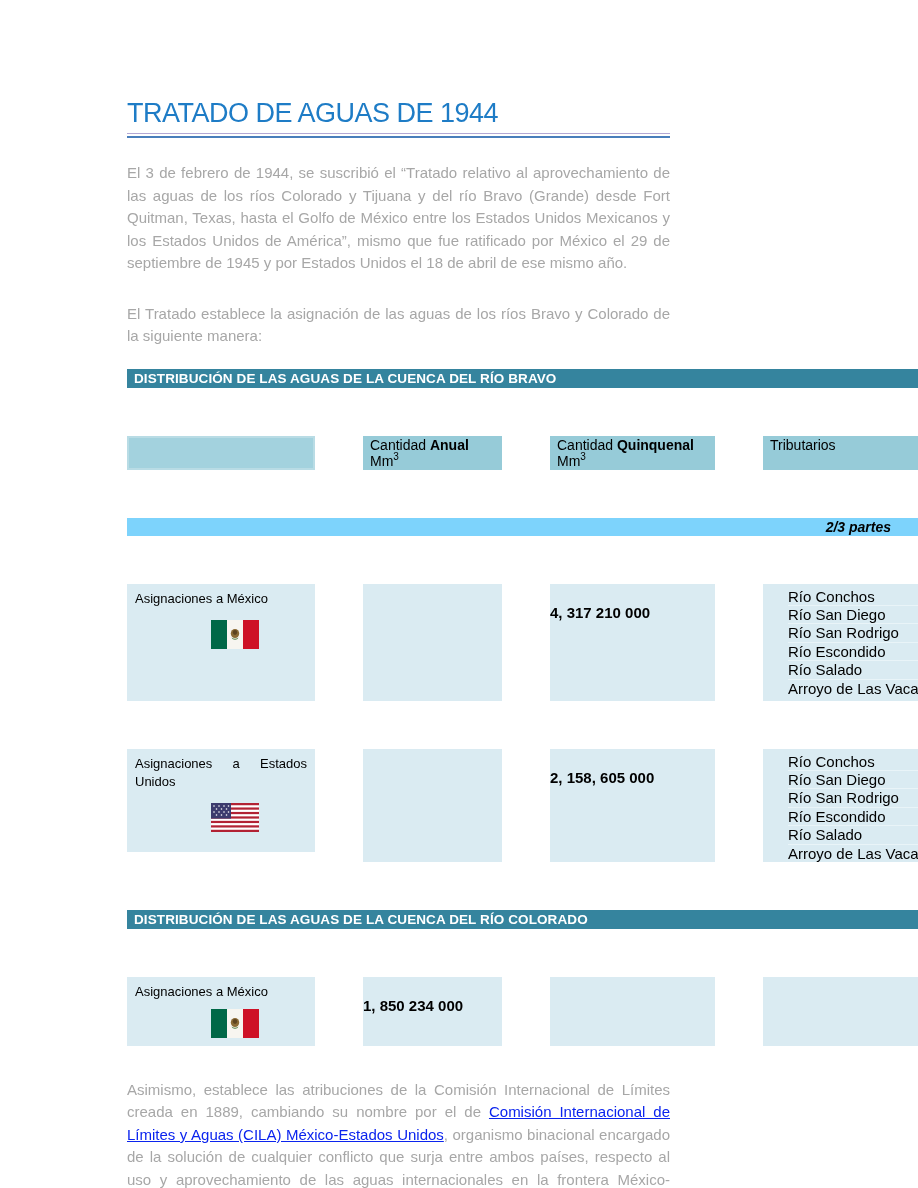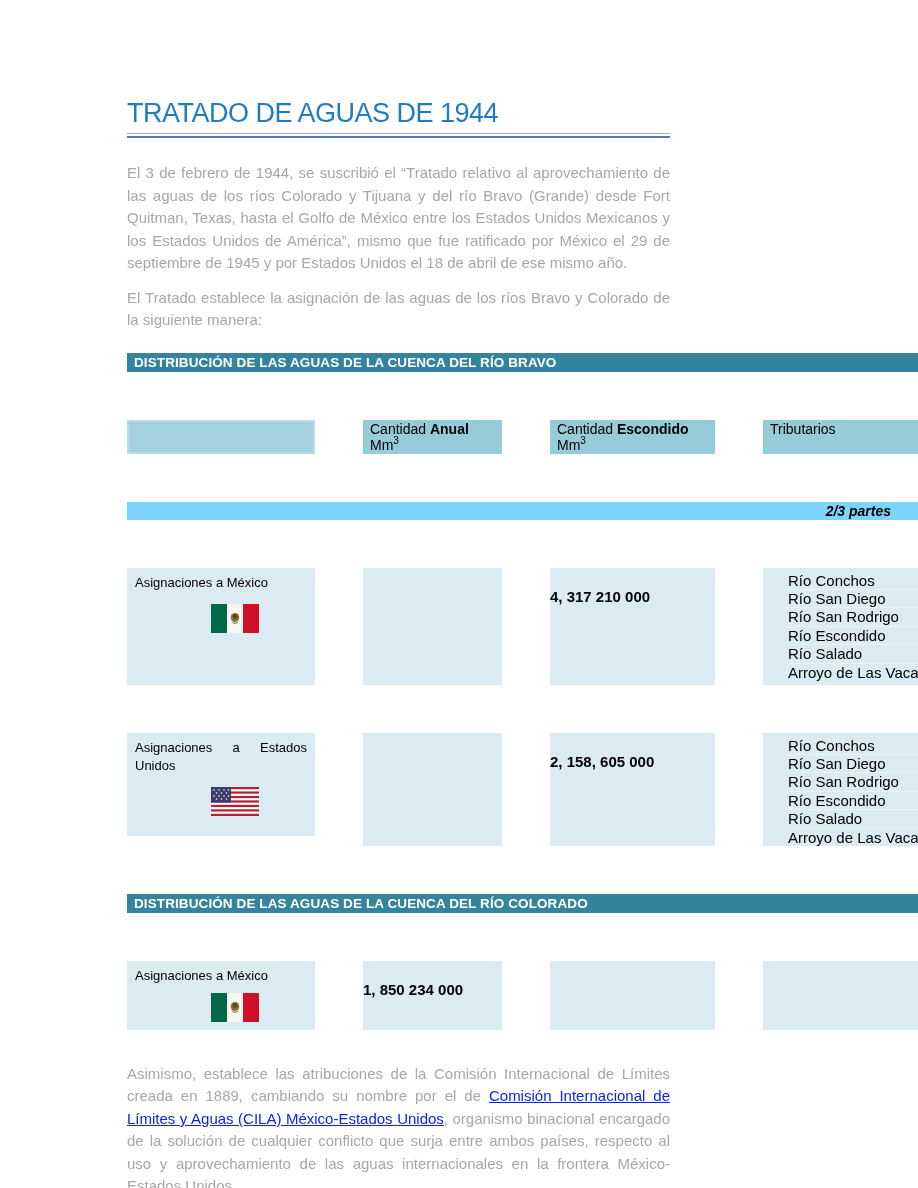--- a/index.html
+++ b/index.html
@@ -28,21 +28,21 @@
     border-top: 1px solid #b3a8d4;
     border-bottom: 2px solid #4a7ebb;
   }
   .para {
     color: #a7a7a7;
     font-size: 15px;
     line-height: 22.5px;
     text-align: justify;
     margin-top: 24px;
   }
-  .para.second { margin-top: 12px; }
+  .para.second { margin-top: 28px; }
   .para.closing { margin-top: 33px; }
   .link {
     color: #0b24ee;
     text-decoration: underline;
     cursor: pointer;
   }
   
   .treaty-table {
     margin-top: 21px;
     width: 685px;
@@ -132,21 +132,21 @@
     <div class="banner">DISTRIBUCIÓN DE LAS AGUAS DE LA CUENCA DEL RÍO BRAVO</div>
 
     <div class="hcell hcell-empty"></div>
     <div class="hcell">
       <span>Cantidad</span>
       <b>Anual</b><br>
       <span>Mm</span><sup>3</sup>
     </div>
     <div class="hcell">
       <span>Cantidad</span>
-      <b>Escondido</b><br>
+      <b>Quinquenal</b><br>
       <span>Mm</span><sup>3</sup>
     </div>
     <div class="hcell">Tributarios</div>
 
     <div class="share-row">2/3 partes</div>
 
     <div class="cell label-cell h-mx">
       <span class="label-text">Asignaciones a México</span>
       <svg class="flag" width="48" height="29" viewBox="0 0 48 29">
         <rect width="16" height="29" fill="#006847"></rect>

